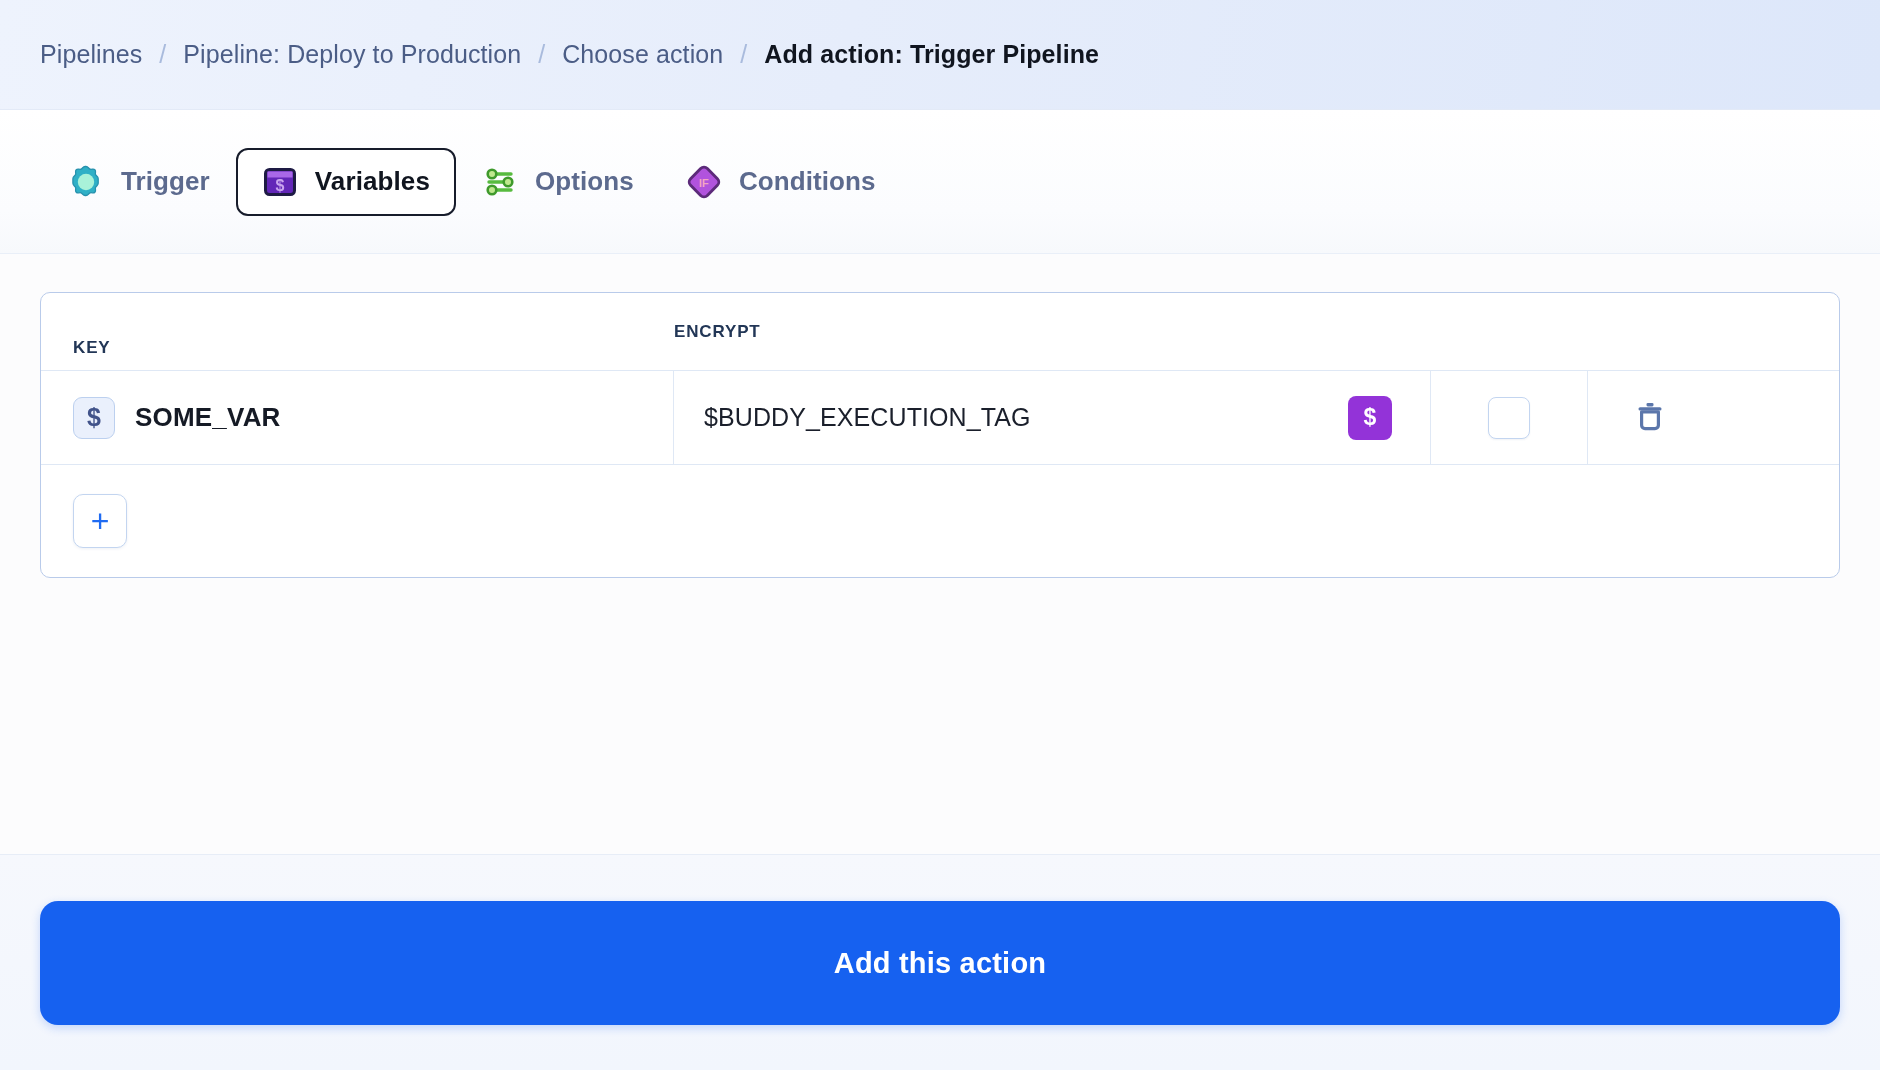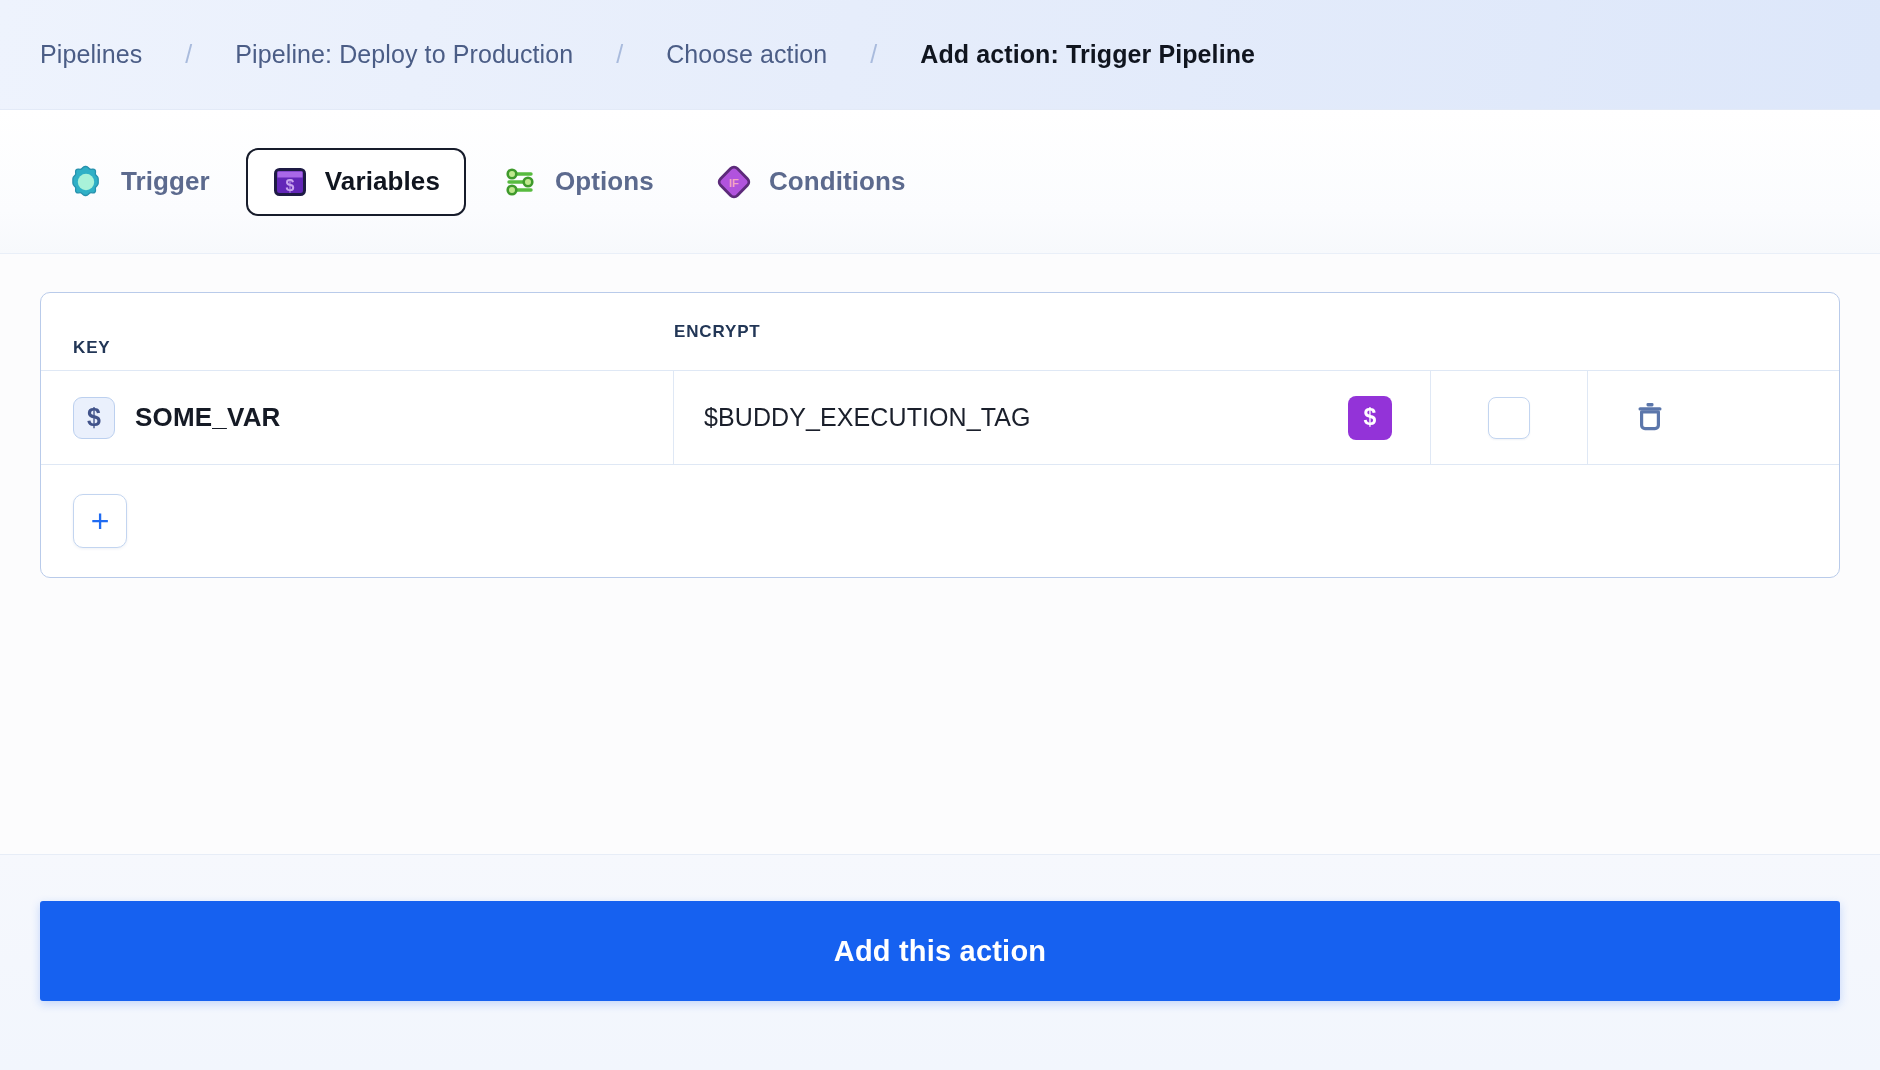--- a/index.html
+++ b/index.html
@@ -36,21 +36,20 @@
     padding: 0 40px;
     border-bottom: 1px solid #e3eaf7;
   }
 
   .breadcrumb {
     display: flex;
     align-items: center;
     font-size: 25px;
     line-height: 1;
     white-space: nowrap;
-    gap: 26px;
   }
 
   .crumb {
     color: #4b5d86;
     font-weight: 400;
     letter-spacing: .1px;
     cursor: pointer;
   }
 
   .crumb.current {
@@ -67,21 +66,20 @@
   }
 
   
   .tab-bar {
     height: 144px;
     flex: 0 0 144px;
     background: linear-gradient(180deg, #ffffff 0%, #fbfcfe 70%, #f7f9fc 100%);
     display: flex;
     align-items: center;
     padding: 0 42px;
-    gap: 10px;
     border-bottom: 1px solid #e9eff8;
   }
 
   .tab {
     display: flex;
     align-items: center;
     gap: 17px;
     padding: 14px 24px;
     border-radius: 12px;
     border: 2px solid transparent;
@@ -285,23 +283,23 @@
   
   .footer {
     flex: 0 0 215px;
     height: 215px;
     background: linear-gradient(180deg, #f6f8fd 0%, #f2f6fd 100%);
     padding: 46px 40px 0 40px;
   }
 
   .submit-btn {
     width: 100%;
-    height: 100px;
+    height: 124px;
     border: none;
-    border-radius: 3px;
+    border-radius: 18px;
     background: #1661f0;
     color: #ffffff;
     font-size: 29px;
     font-weight: 700;
     letter-spacing: .2px;
     cursor: pointer;
     font-family: "Liberation Sans", sans-serif;
     box-shadow: 0 3px 10px rgba(22,97,240,.22);
   }
 </style>

